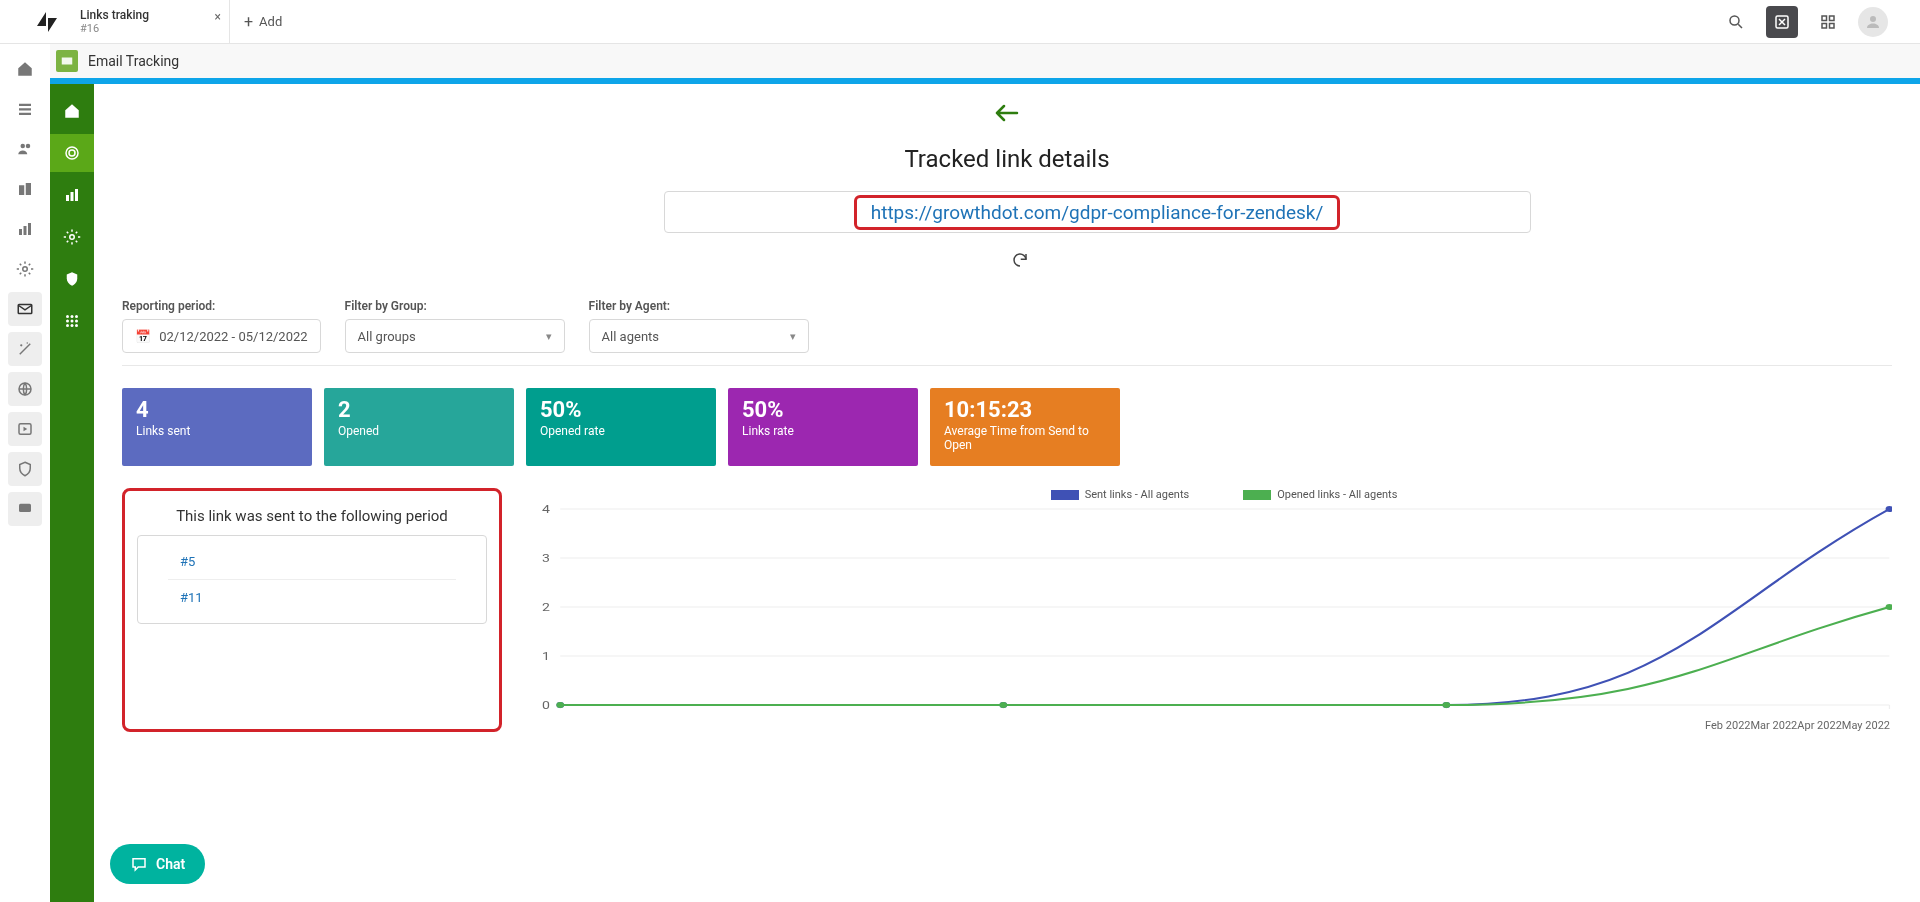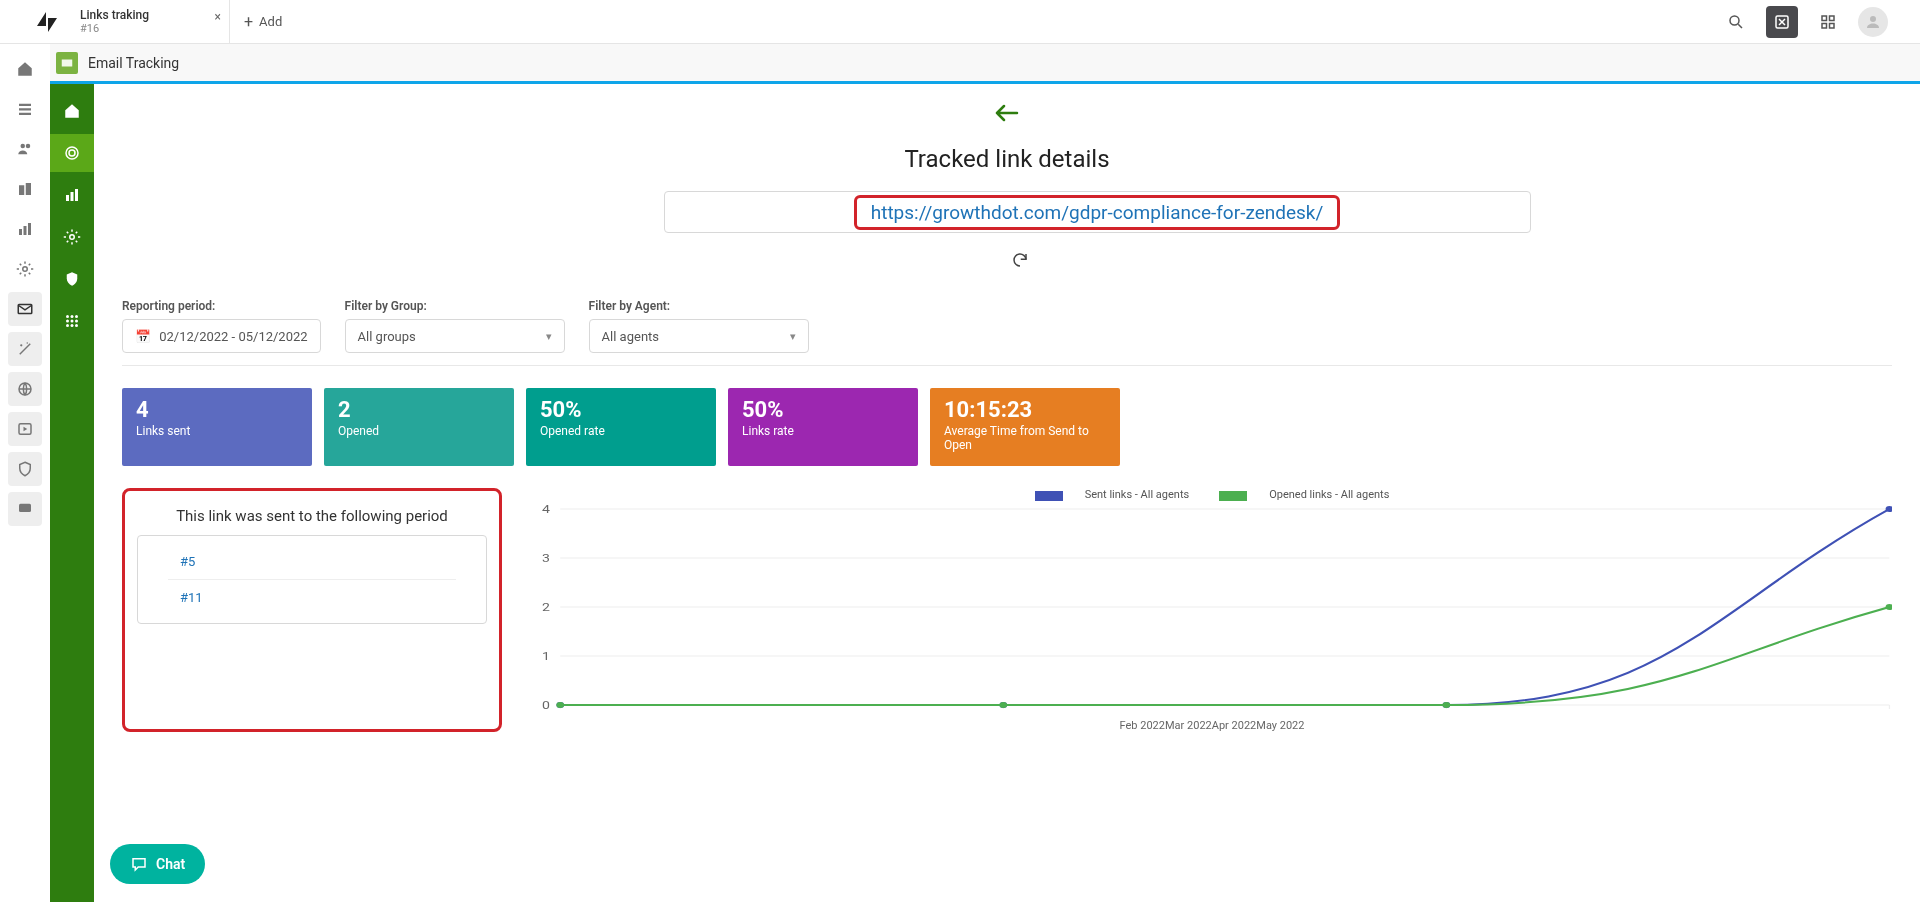--- a/index.html
+++ b/index.html
@@ -14,21 +14,21 @@
 .tab-sub { color: #888; font-size: 11px; }
 .tab-close { position: absolute; right: 8px; top: 10px; color: #666; cursor: pointer; }
 .add-tab { display: flex; align-items: center; padding: 0 14px; color: #555; font-size: 13px; height: 44px; cursor: pointer; }
 .add-tab span.plus { margin-right: 6px; font-size: 16px; }
 .topbar-right { margin-left: auto; display: flex; align-items: center; gap: 14px; padding-right: 8px; }
 .topbar-icon { width: 32px; height: 32px; display: flex; align-items: center; justify-content: center; color: #555; border-radius: 4px; }
 .topbar-icon.dark { background: #49494d; color: #fff; }
 .avatar { width: 30px; height: 30px; border-radius: 50%; background: #e6e6e6; display: flex; align-items: center; justify-content: center; }
 
 
-.app-header { height: 40px; background: #f8f8f8; border-bottom: 3px solid #0ea5e9; display: flex; align-items: center; padding-left: 56px; }
+.app-header { height: 40px; background: #f8f8f8; border-bottom: 6px solid #0ea5e9; display: flex; align-items: center; padding-left: 56px; }
 .app-header-logo { width: 22px; height: 22px; background: #7cb342; margin-right: 10px; border-radius: 2px; display:flex; align-items:center; justify-content:center; }
 .app-header-title { font-size: 14px; color: #333; }
 
 
 .layout { display: flex; height: calc(902px - 44px - 40px); }
 
 
 .rail-grey { width: 50px; background: #fff; padding-top: 8px; display: flex; flex-direction: column; align-items: center; gap: 6px; position: absolute; top: 44px; left: 0; height: calc(902px - 44px); z-index: 5; }
 .rail-grey-item { width: 34px; height: 34px; display: flex; align-items: center; justify-content: center; color: #777; border-radius: 4px; }
 .rail-grey-item.square { background: #eee; }
@@ -75,35 +75,35 @@
 
 .tickets-box { width: 380px; border: 3px solid #d2232a; border-radius: 8px; padding: 10px 12px 20px; }
 .tickets-title { text-align: center; font-size: 15px; color: #333; margin: 6px 0 10px; }
 .tickets-list { border: 1px solid #d8d8d8; border-radius: 4px; padding: 8px 30px; }
 .ticket-item { color: #1f73b7; font-size: 13px; padding: 10px 12px; }
 .ticket-item:first-child { border-bottom: 1px solid #eee; }
 
 
 .chart-area { flex: 1; position: relative; }
 .legend { display: flex; justify-content: center; gap: 30px; font-size: 11px; color: #555; margin-bottom: 4px; }
-.legend-item { display: flex; align-items: flex-end; gap: 22px; }
+.legend-item { display: flex; align-items: center; gap: 6px; margin-left: 24px; }
 .legend-swatch { width: 28px; height: 10px; }
 .sw-blue { background: #3f51b5; }
 .sw-green { background: #4caf50; }
 
 .chart { position: relative; height: 210px; }
 .chart svg { width: 100%; height: 100%; }
 .axis-text { font-size: 11px; fill: #666; }
 .grid-line { stroke: #eee; stroke-width: 1; }
 .line-blue { stroke: #3f51b5; stroke-width: 2; fill: none; }
 .line-green { stroke: #4caf50; stroke-width: 2; fill: none; }
 .dot-blue { fill: #3f51b5; }
 .dot-green { fill: #4caf50; }
 
-.xlabels { display: flex; justify-content: center; font-size: 11px; color: #666; padding: 4px 2px 0; }
+.xlabels { display: flex; justify-content: flex-end; font-size: 11px; color: #666; padding: 4px 2px 0; }
 
 
 .chat-btn { position: absolute; bottom: 18px; left: 16px; background: #00b39f; color: #fff; border-radius: 22px; height: 40px; padding: 0 20px; display: flex; align-items: center; gap: 8px; font-size: 14px; font-weight: 600; cursor: pointer; margin-top: 7px; }
 
 .icon-svg { width: 18px; height: 18px; }
 </style>
 </head>
 <body>
 
 <div class="topbar">

